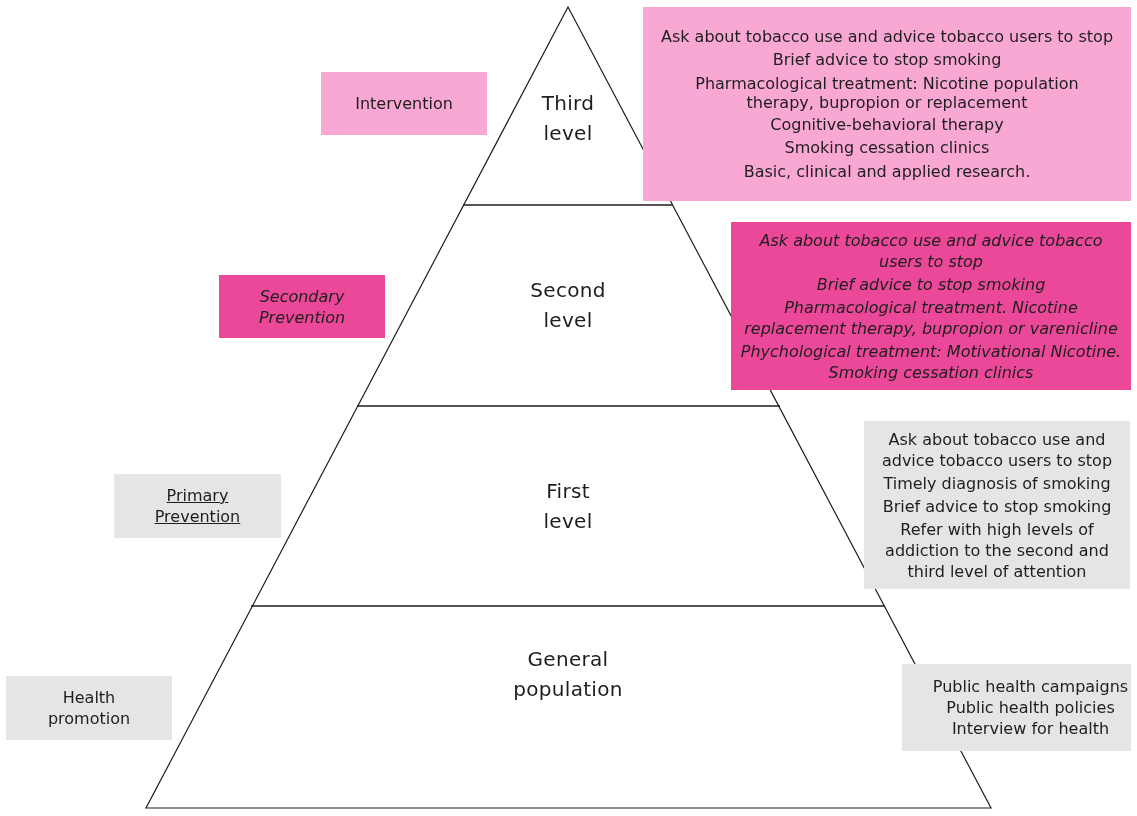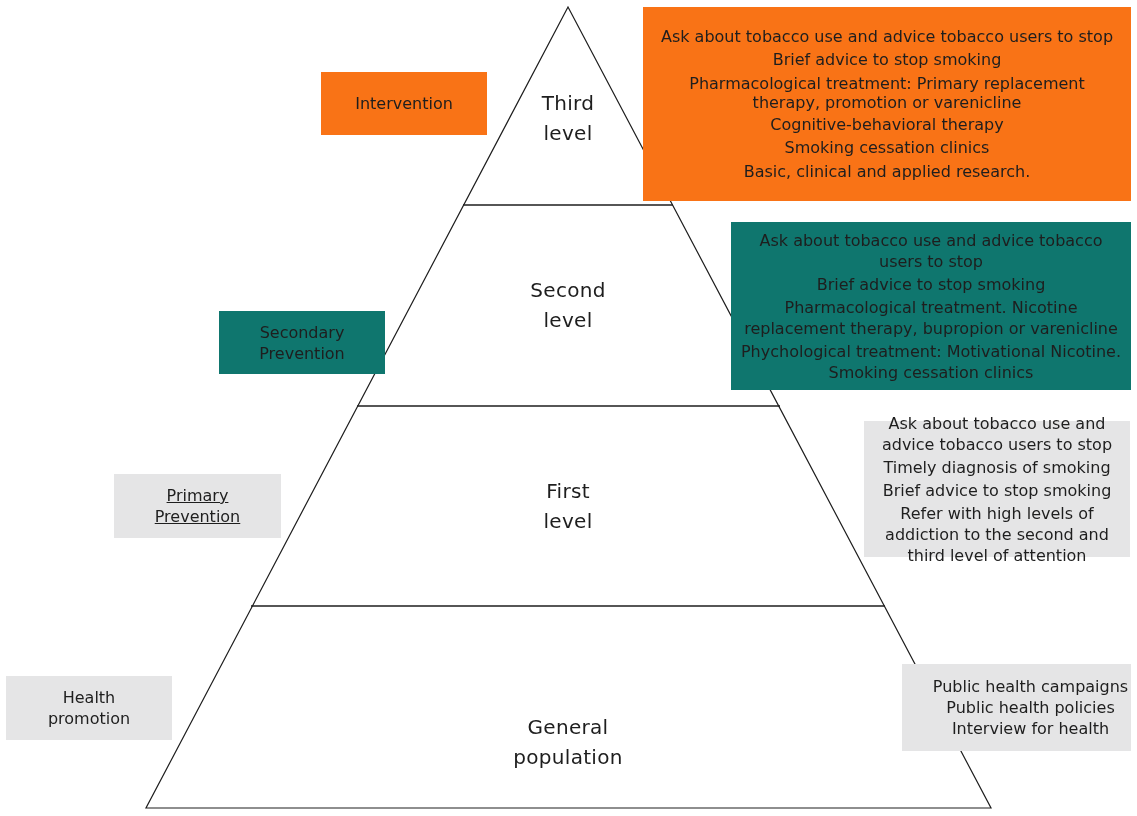--- a/index.html
+++ b/index.html
@@ -7,22 +7,22 @@
            font-family: "DejaVu Sans", "Liberation Sans", sans-serif; color: #1e1e1e; }
     #pyramid { position: absolute; left: 0; top: 0; width: 1137px; height: 816px; }
     .box { position: absolute; display: flex; flex-direction: column; justify-content: center;
            align-items: center; text-align: center; box-sizing: border-box; }
     .box .ln { display: block; white-space: nowrap; }
     .lvl { position: absolute; text-align: center; font-size: 20px; line-height: 30px;
            transform: translateX(-50%); letter-spacing: 0.3px; }
     .lvl span { display: block; }
     .side { font-size: 16px; line-height: 21px; }
     .desc { font-size: 16px; line-height: 21px; }
-    .dark { background: #f97316; }
-    .mid  { background: #0f766e; }
+    .dark { background: #f9a8d4; }
+    .mid  { background: #ec4899; font-style: italic; }
     .light{ background: #e5e5e6; }
   </style>
 </head>
 <body>
 
 <svg id="pyramid" viewBox="0 0 1137 816">
   <polygon points="568,7 146,808 991,808" fill="#ffffff" stroke="#1e1e1e" stroke-width="1.2"></polygon>
   <line x1="463" y1="205" x2="673" y2="205" stroke="#1e1e1e" stroke-width="1.6"></line>
   <line x1="357" y1="406" x2="780" y2="406" stroke="#1e1e1e" stroke-width="1.6"></line>
   <line x1="251" y1="606" x2="885" y2="606" stroke="#1e1e1e" stroke-width="1.6"></line>
@@ -33,62 +33,62 @@
   <span>level</span>
 </div>
 <div class="lvl" style="left:568px; top:275px;">
   <span>Second</span>
   <span>level</span>
 </div>
 <div class="lvl" style="left:568px; top:476px;">
   <span>First</span>
   <span>level</span>
 </div>
-<div class="lvl" style="left:568px; top:712px;">
+<div class="lvl" style="left:568px; top:644px;">
   <span>General</span>
   <span>population</span>
 </div>
 
 <div class="box side dark" style="left:321px; top:72px; width:166px; height:63px;">
   <span class="ln">Intervention</span>
 </div>
-<div class="box side mid" style="left:219px; top:275px; width:166px; height:63px;margin-top:36px;">
+<div class="box side mid" style="left:219px; top:275px; width:166px; height:63px;">
   <span class="ln">Secondary</span>
   <span class="ln">Prevention</span>
 </div>
 <div class="box side light" style="left:114px; top:474px; width:167px; height:64px;text-decoration:underline;">
   <span class="ln">Primary</span>
   <span class="ln">Prevention</span>
 </div>
 <div class="box side light" style="left:6px; top:676px; width:166px; height:64px;">
   <span class="ln">Health</span>
   <span class="ln">promotion</span>
 </div>
 
 <div class="box desc dark" style="left:643px; top:7px; width:488px; height:194px; line-height:21.5px;">
   <span class="ln" style="margin-bottom:2px">Ask about tobacco use and advice tobacco users to stop</span>
   <span class="ln" style="margin-bottom:2px">Brief advice to stop smoking</span>
-  <span class="ln">Pharmacological treatment: Primary replacement</span>
-  <span class="ln" style="margin-bottom:2px; margin-top:-2px">therapy, promotion or varenicline</span>
+  <span class="ln">Pharmacological treatment: Nicotine population</span>
+  <span class="ln" style="margin-bottom:2px; margin-top:-2px">therapy, bupropion or replacement</span>
   <span class="ln" style="margin-bottom:2px; margin-top:-2px">Cognitive-behavioral therapy</span>
   <span class="ln" style="margin-bottom:2px">Smoking cessation clinics</span>
   <span class="ln">Basic, clinical and applied research.</span>
 </div>
 
 <div class="box desc mid" style="left:731px; top:222px; width:400px; height:168px;">
   <span class="ln">Ask about tobacco use and advice tobacco</span>
   <span class="ln" style="margin-bottom:2px">users to stop</span>
   <span class="ln" style="margin-bottom:2px">Brief advice to stop smoking</span>
   <span class="ln">Pharmacological treatment. Nicotine</span>
   <span class="ln" style="margin-bottom:2px">replacement therapy, bupropion or varenicline</span>
   <span class="ln">Phychological treatment: Motivational Nicotine.</span>
   <span class="ln">Smoking cessation clinics</span>
 </div>
 
-<div class="box desc light" style="left:864px; top:421px; width:266px; height:136px;">
+<div class="box desc light" style="left:864px; top:421px; width:266px; height:168px;">
   <span class="ln">Ask about tobacco use and</span>
   <span class="ln" style="margin-bottom:2px">advice tobacco users to stop</span>
   <span class="ln" style="margin-bottom:2px">Timely diagnosis of smoking</span>
   <span class="ln" style="margin-bottom:2px">Brief advice to stop smoking</span>
   <span class="ln">Refer with high levels of</span>
   <span class="ln">addiction to the second and</span>
   <span class="ln">third level of attention</span>
 </div>
 
 <div class="box desc light" style="left:902px; top:664px; width:229px; height:87px;padding-left:28px;">

